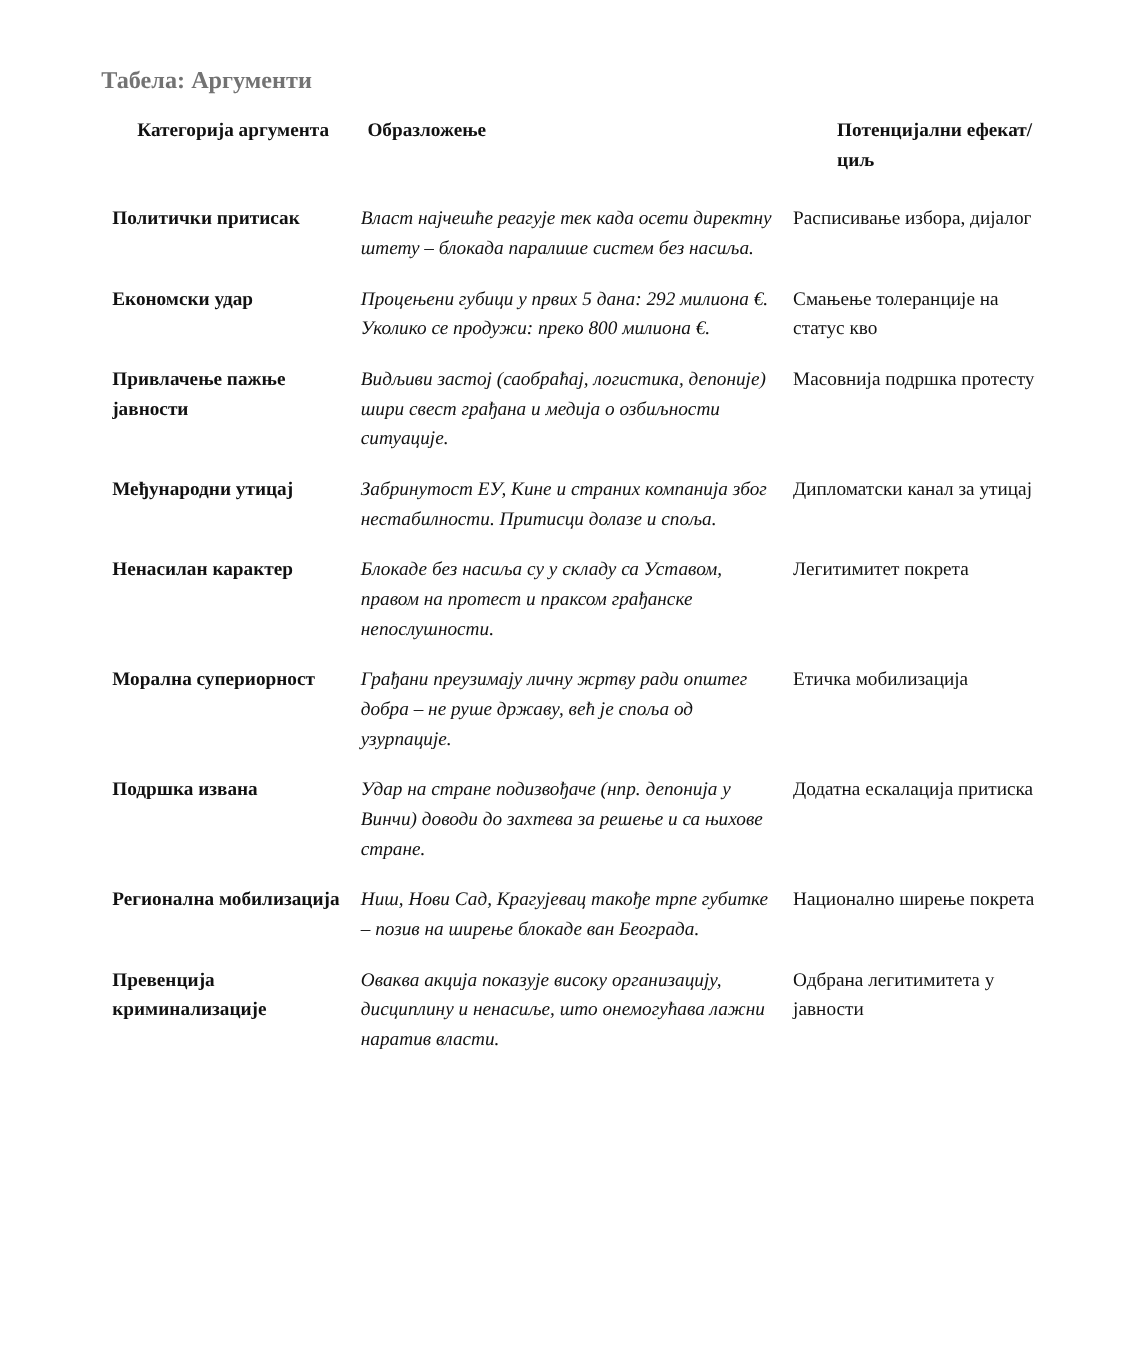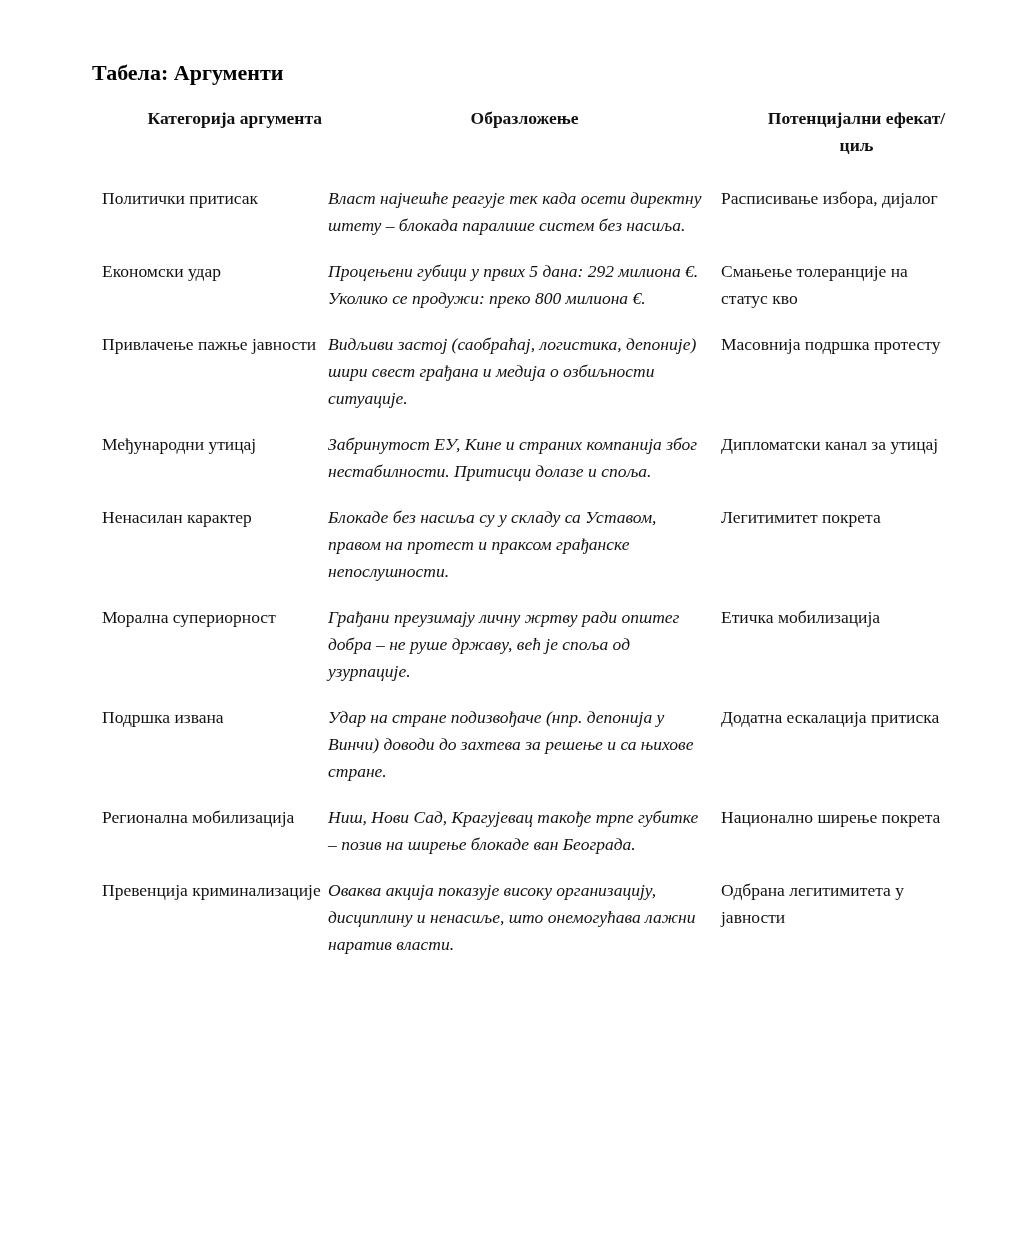--- a/index.html
+++ b/index.html
@@ -19,46 +19,46 @@
       position: absolute;
       left: 92px;
       top: 58px;
       width: 860px;
     }
     .doc-title {
       font-weight: bold;
       font-size: 22px;
       line-height: 30px;
       margin: 0 0 17px 0;
-      color: #000000;
+      color: #737373;
     }
     table.args {
       border-collapse: collapse;
       table-layout: fixed;
       width: 860px;
     }
     table.args col.c1 { width: 236px; }
     table.args col.c2 { width: 393px; }
     table.args col.c3 { width: 231px; }
     th {
       font-weight: bold;
       font-size: 17.5px;
       line-height: 27px;
-      text-align: center;
+      text-align: left;
       vertical-align: top;
       padding: 0 6px 26px 6px;
     }
-    th.h1 { text-align: right; padding-left: 10px; }
+    th.h1 { text-align: center; padding-left: 10px; }
     td {
       font-size: 17.5px;
       line-height: 27px;
       vertical-align: top;
       padding: 0 6px 19px 10px;
     }
-    td.cat { font-weight: normal; }
+    td.cat { font-weight: bold; }
     td.rat { padding-left: 0px; padding-right: 12px; font-style: italic; }
     td.eff { padding-left: 0px; }
   </style>
 </head>
 <body>
 
 <div class="page">
   <div class="doc-title">Табела: Аргументи</div>
 
   <table class="args">

